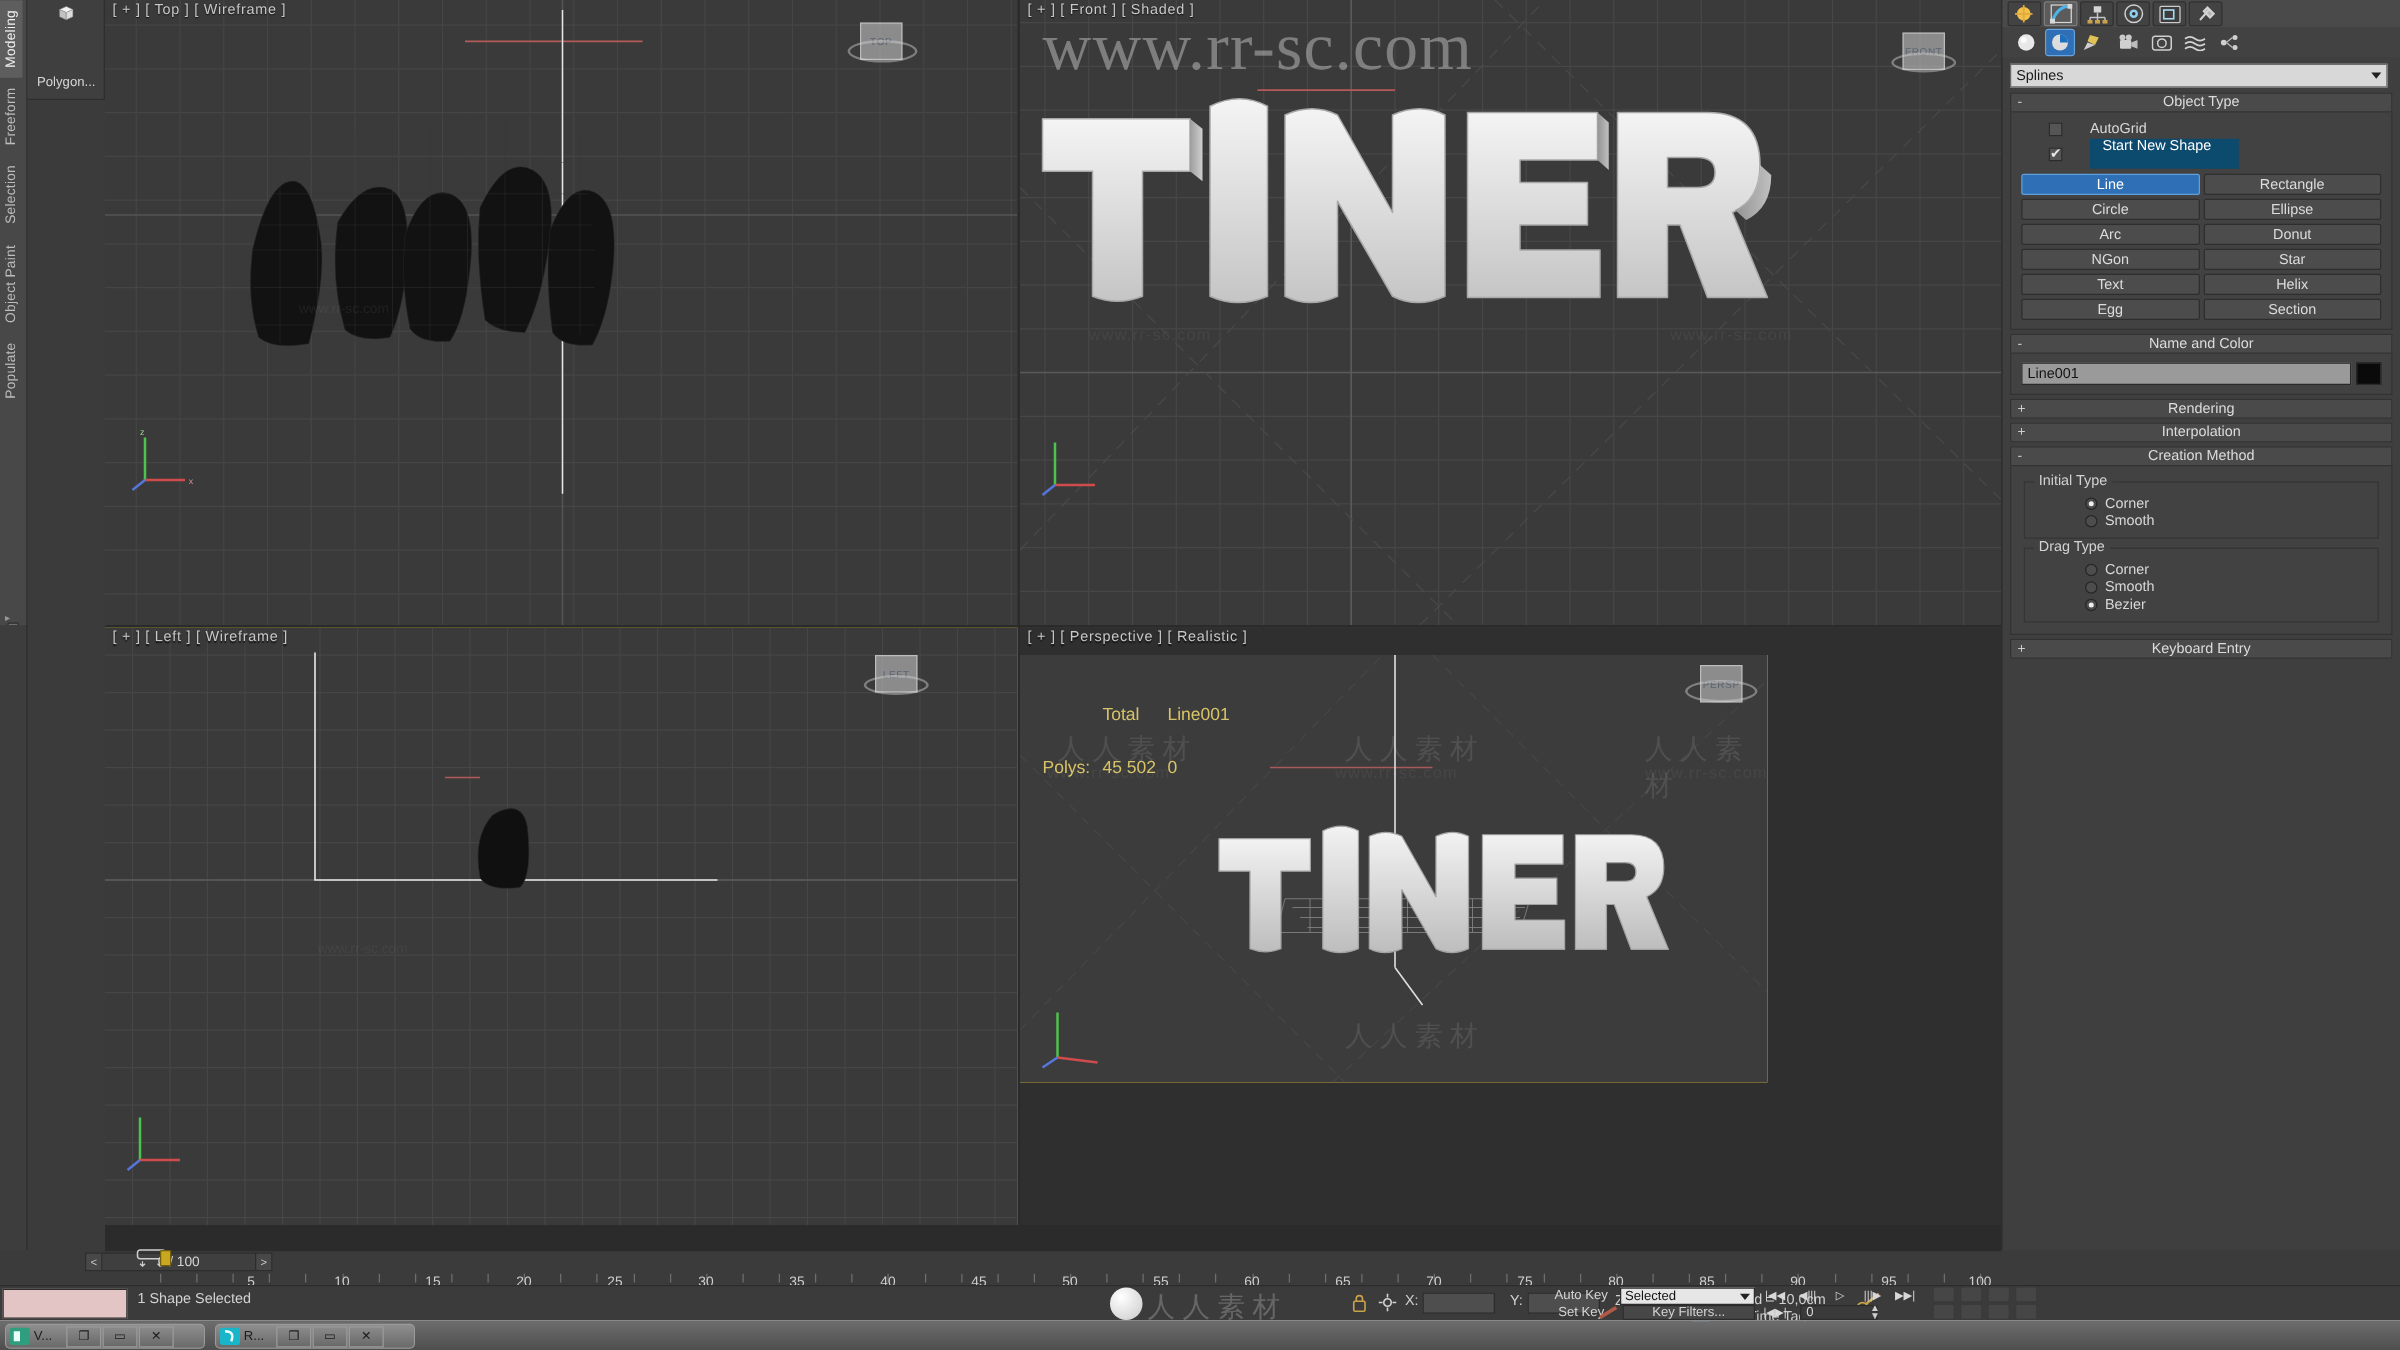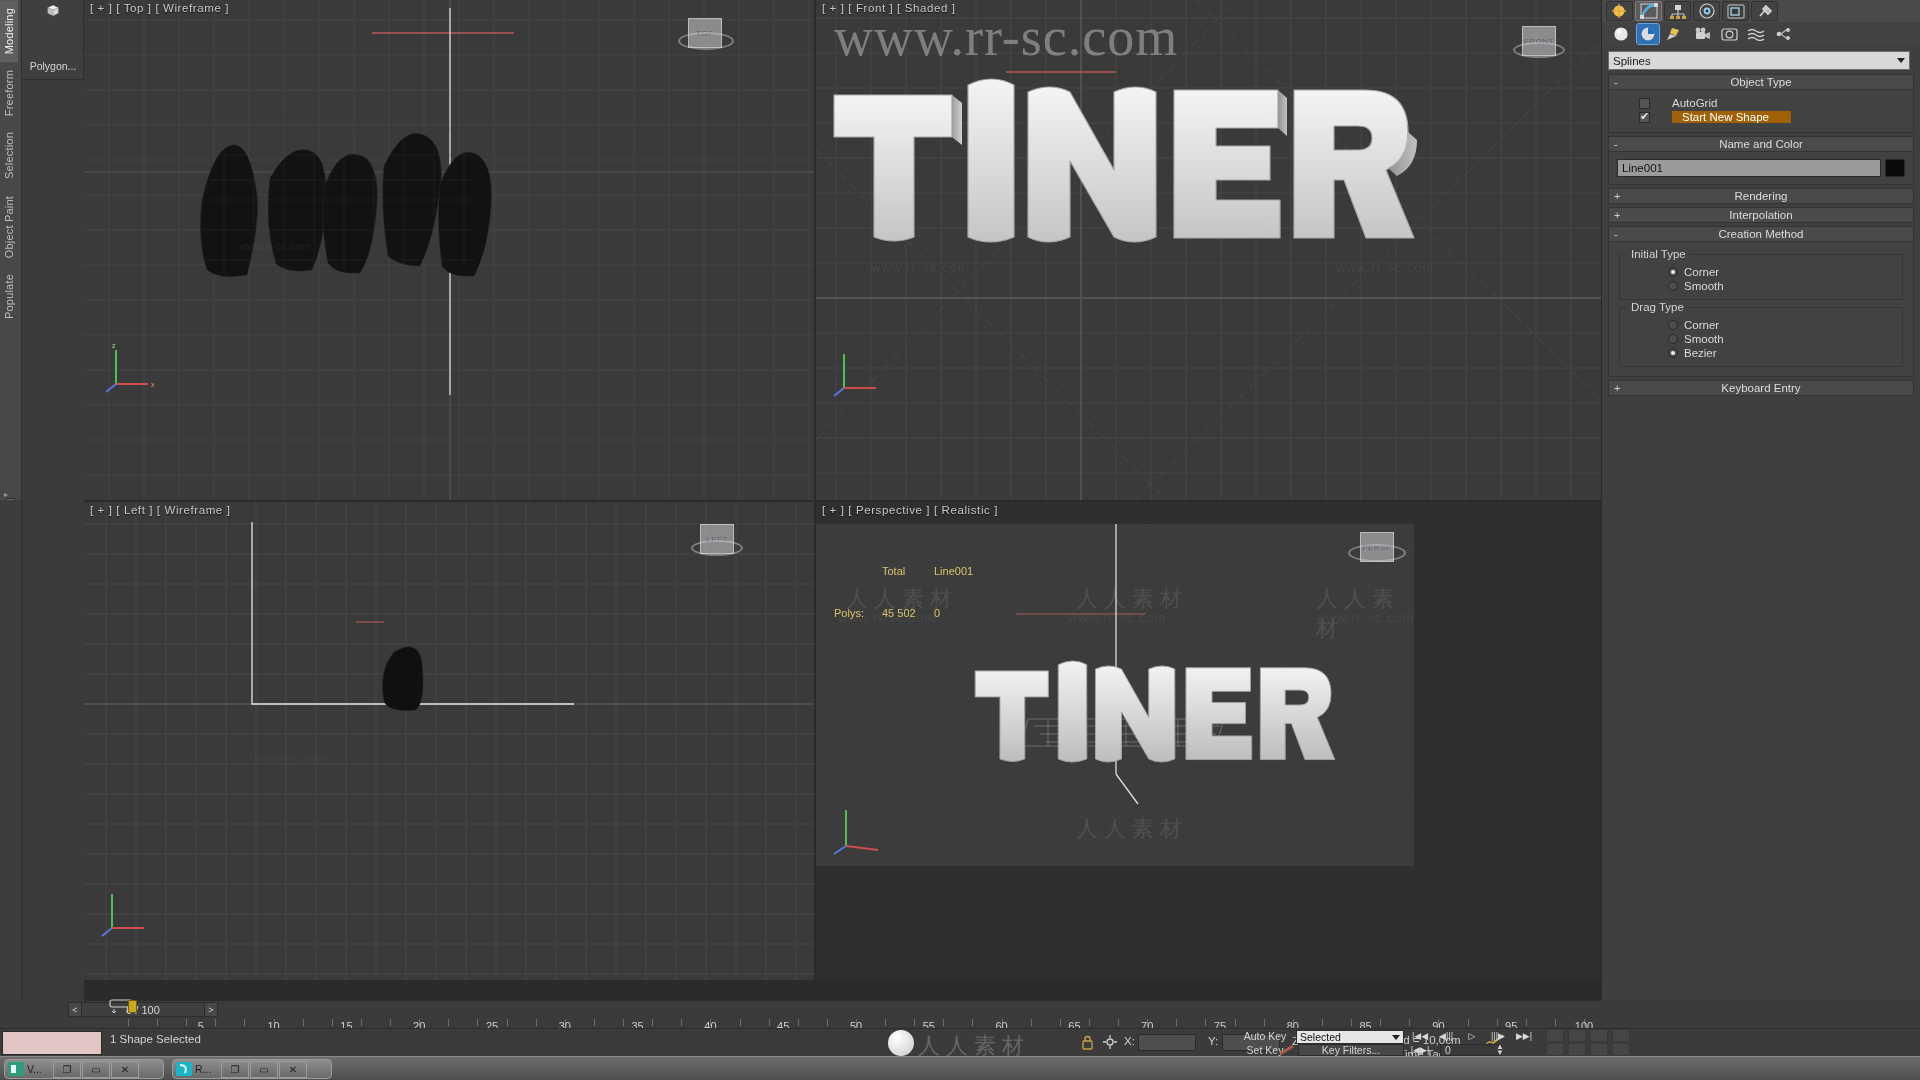--- a/index.html
+++ b/index.html
@@ -54,21 +54,21 @@
 
   
   .viewcube { position:absolute; }
   .vc-box { width:34px; height:30px; background:rgba(205,205,205,0.55);
      border:1px solid rgba(235,235,235,0.5); display:flex; align-items:center; justify-content:center;
      font-size:8px; color:#5a6472; letter-spacing:0.5px; }
   .vc-ring { position:absolute; left:-9px; top:16px; width:52px; height:16px;
      border-radius:50%; border:2px solid rgba(210,210,210,0.45); }
 
   
-  .stats { position:absolute; font-size:11px; color:#d8c468; line-height:14px; white-space:pre; }
+  .stats { position:absolute; font-size:14px; color:#d8c468; line-height:14px; white-space:pre; }
 
   
   #cmd { position:absolute; right:0; top:0; width:319px; height:1000px; background:#3f3f3f;
      border-left:1px solid #2a2a2a; }
   #cmd-tabs { display:flex; align-items:center; gap:2px; height:22px; padding:2px 4px; background:#4a4a4a; }
   .ctab { width:27px; height:20px; border:1px solid #313131; background:#434343; border-radius:2px;
      display:flex; align-items:center; justify-content:center; cursor:default; }
   .ctab.active { background:#5b5b5b; border-color:#7d7d7d; }
   #cmd-tools { display:flex; align-items:center; gap:5px; height:24px; padding:2px 8px; background:#424242; }
   .ctool { width:22px; height:20px; display:flex; align-items:center; justify-content:center; cursor:default;
@@ -83,21 +83,21 @@
 
   .rollout { margin:3px 6px 0 6px; }
   .ro-head { height:16px; background:#4a4a4a; border:1px solid #333; display:flex; align-items:center;
      justify-content:center; position:relative; font-size:11.5px; color:#dcdcdc; cursor:default; }
   .ro-head .pm { position:absolute; left:5px; font-size:11px; color:#cfcfcf; }
   .ro-body { border:1px solid #333; border-top:none; background:#424242; padding:5px 8px 7px 8px; }
 
   .chkrow { display:flex; align-items:center; gap:22px; font-size:11.5px; margin:2px 0 2px 22px; }
   .chk { width:11px; height:11px; background:#555; border:1px solid #2b2b2b; position:relative; }
   .chk.on::after { content:"✔"; position:absolute; left:0px; top:-3px; font-size:11px; color:#e8e8e8; }
-  .hl { background:#a16207; color:#fff; padding:0 22px 0 10px; }
+  .hl { background:#0c4a6e; color:#fff; padding:0 22px 12px 10px; }
 
   .btngrid { display:grid; grid-template-columns:1fr 1fr; gap:3px; margin-top:4px; }
   .objbtn { height:17px; background:#4c4c4c; border:1px solid #2e2e2e; border-radius:2px;
      font-size:11.5px; color:#dcdcdc; display:flex; align-items:center; justify-content:center;
      cursor:default; }
   .objbtn.on { background:#2f6fb5; border-color:#5f9fdc; color:#fff; }
 
   .namerow { display:flex; gap:4px; margin-top:2px; }
   #name-field { flex:1; height:18px; background:#9a9a9a; border:1px solid #2a2a2a; color:#141414;
      font-size:11.5px; padding:1px 4px; }
@@ -520,20 +520,34 @@
         <span>Object Type</span>
       </div>
       <div class="ro-body">
         <div class="chkrow">
           <span class="chk"></span>
           <span>AutoGrid</span>
         </div>
         <div class="chkrow">
           <span class="chk on"></span>
           <span class="hl">Start New Shape</span>
+        </div>
+        <div class="btngrid">
+          <div class="objbtn on">Line</div>
+          <div class="objbtn">Rectangle</div>
+          <div class="objbtn">Circle</div>
+          <div class="objbtn">Ellipse</div>
+          <div class="objbtn">Arc</div>
+          <div class="objbtn">Donut</div>
+          <div class="objbtn">NGon</div>
+          <div class="objbtn">Star</div>
+          <div class="objbtn">Text</div>
+          <div class="objbtn">Helix</div>
+          <div class="objbtn">Egg</div>
+          <div class="objbtn">Section</div>
         </div>
       </div>
     </div>
 
     <div class="rollout">
       <div class="ro-head">
         <span class="pm">-</span>
         <span>Name and Color</span>
       </div>
       <div class="ro-body">

